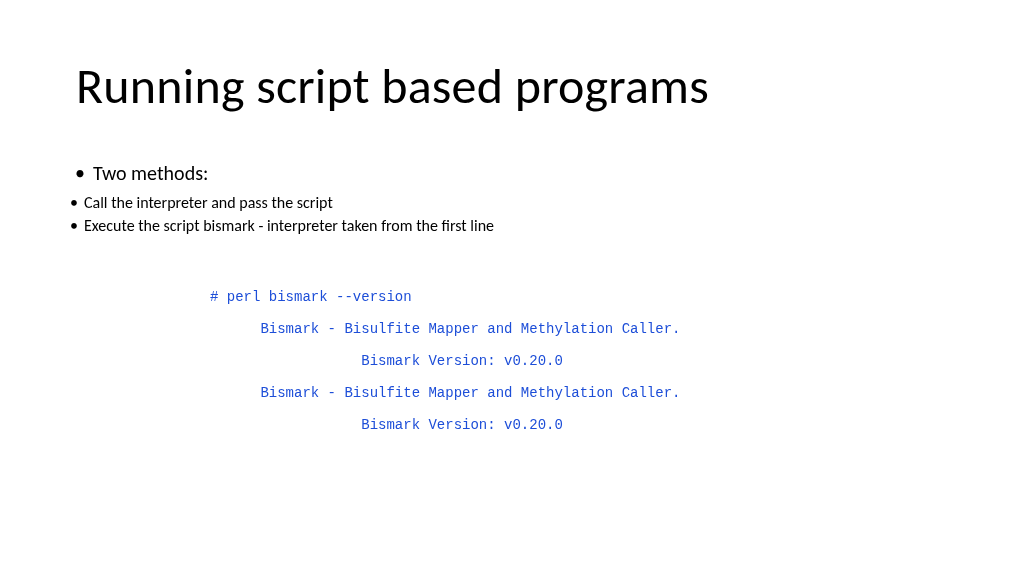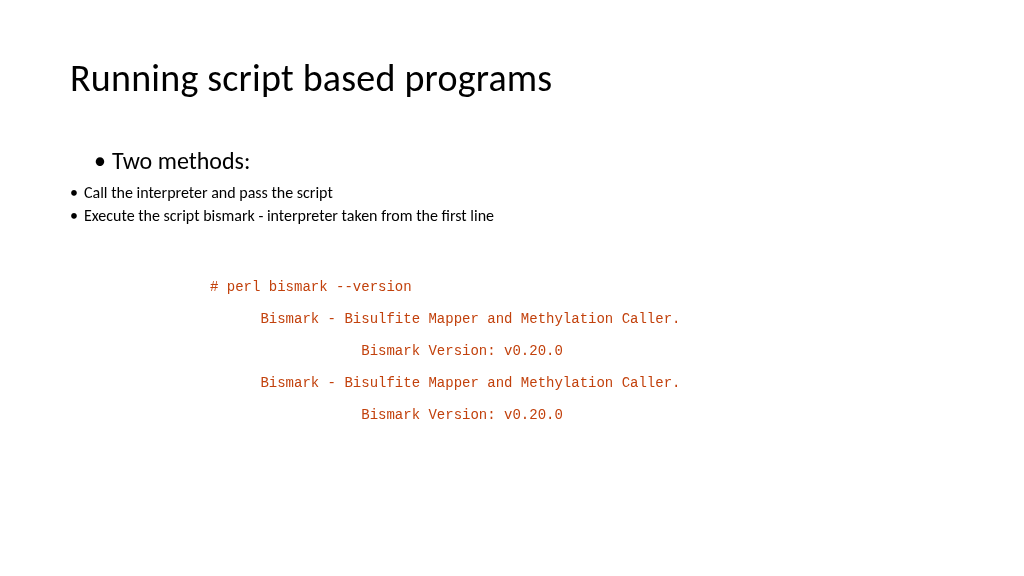--- a/index.html
+++ b/index.html
@@ -10,48 +10,49 @@
     body {
       width: 1024px;
       height: 576px;
       background: #ffffff;
       font-family: Calibri, "Segoe UI", Arial, sans-serif;
       color: #000000;
       padding: 55px 70px 40px 70px;
       overflow: hidden;
     }
     .title {
-      font-size: 38px;
+      font-size: 50px;
       font-weight: 400;
       margin-bottom: 45px;
       letter-spacing: 0.2px;
+      margin-left: 6px;
     }
     .bullet-l1 {
-      font-size: 24px;
-      margin-left: 24px;
+      font-size: 20px;
+      margin-left: 5px;
       margin-bottom: 8px;
     }
     .bullet-l2 {
       font-size: 16px;
       margin-bottom: 4px;
     }
     .bullet-mark {
       display: inline-block;
       width: 18px;
     }
     .bullet-mark-l2 {
       display: inline-block;
       width: 14px;
     }
     .code-block {
       margin-top: 55px;
       margin-left: 140px;
       font-family: "Courier New", Courier, monospace;
       font-size: 14px;
-      color: #c2410c;
+      color: #1d4ed8;
       line-height: 1.0;
     }
     .code-line {
       white-space: pre;
       margin-bottom: 18px;
     }
   </style>
 </head>
 <body>
 

